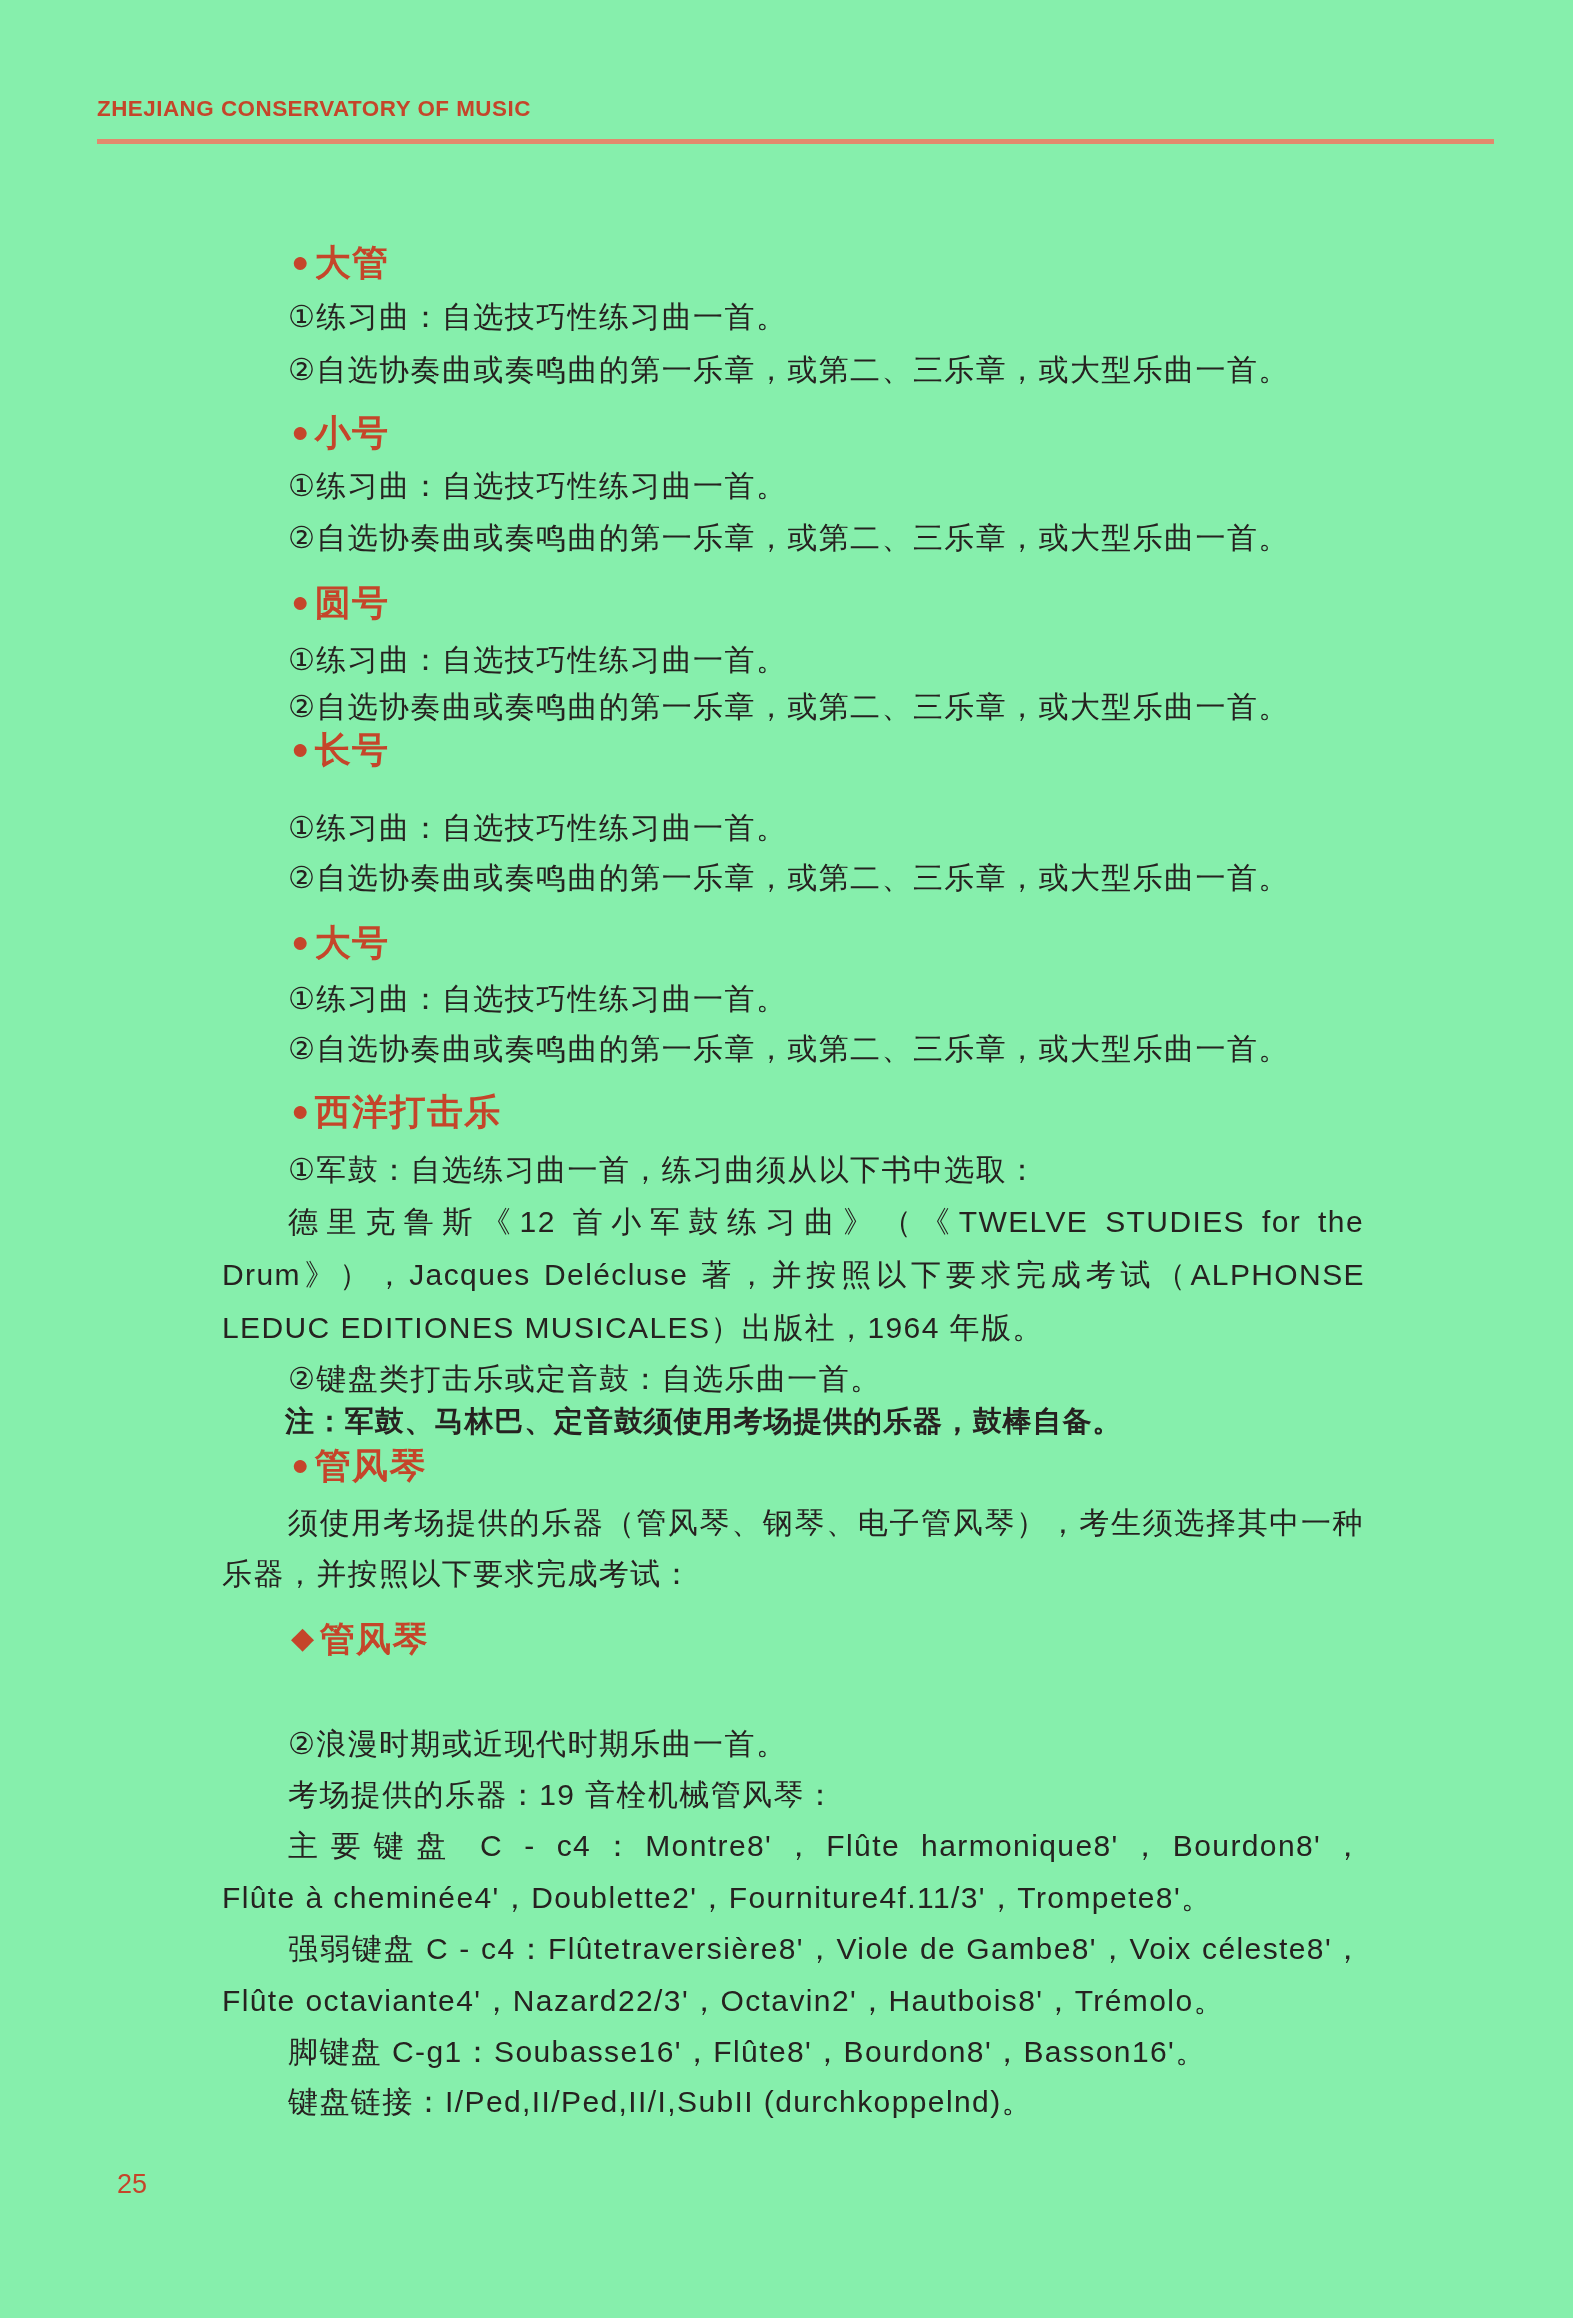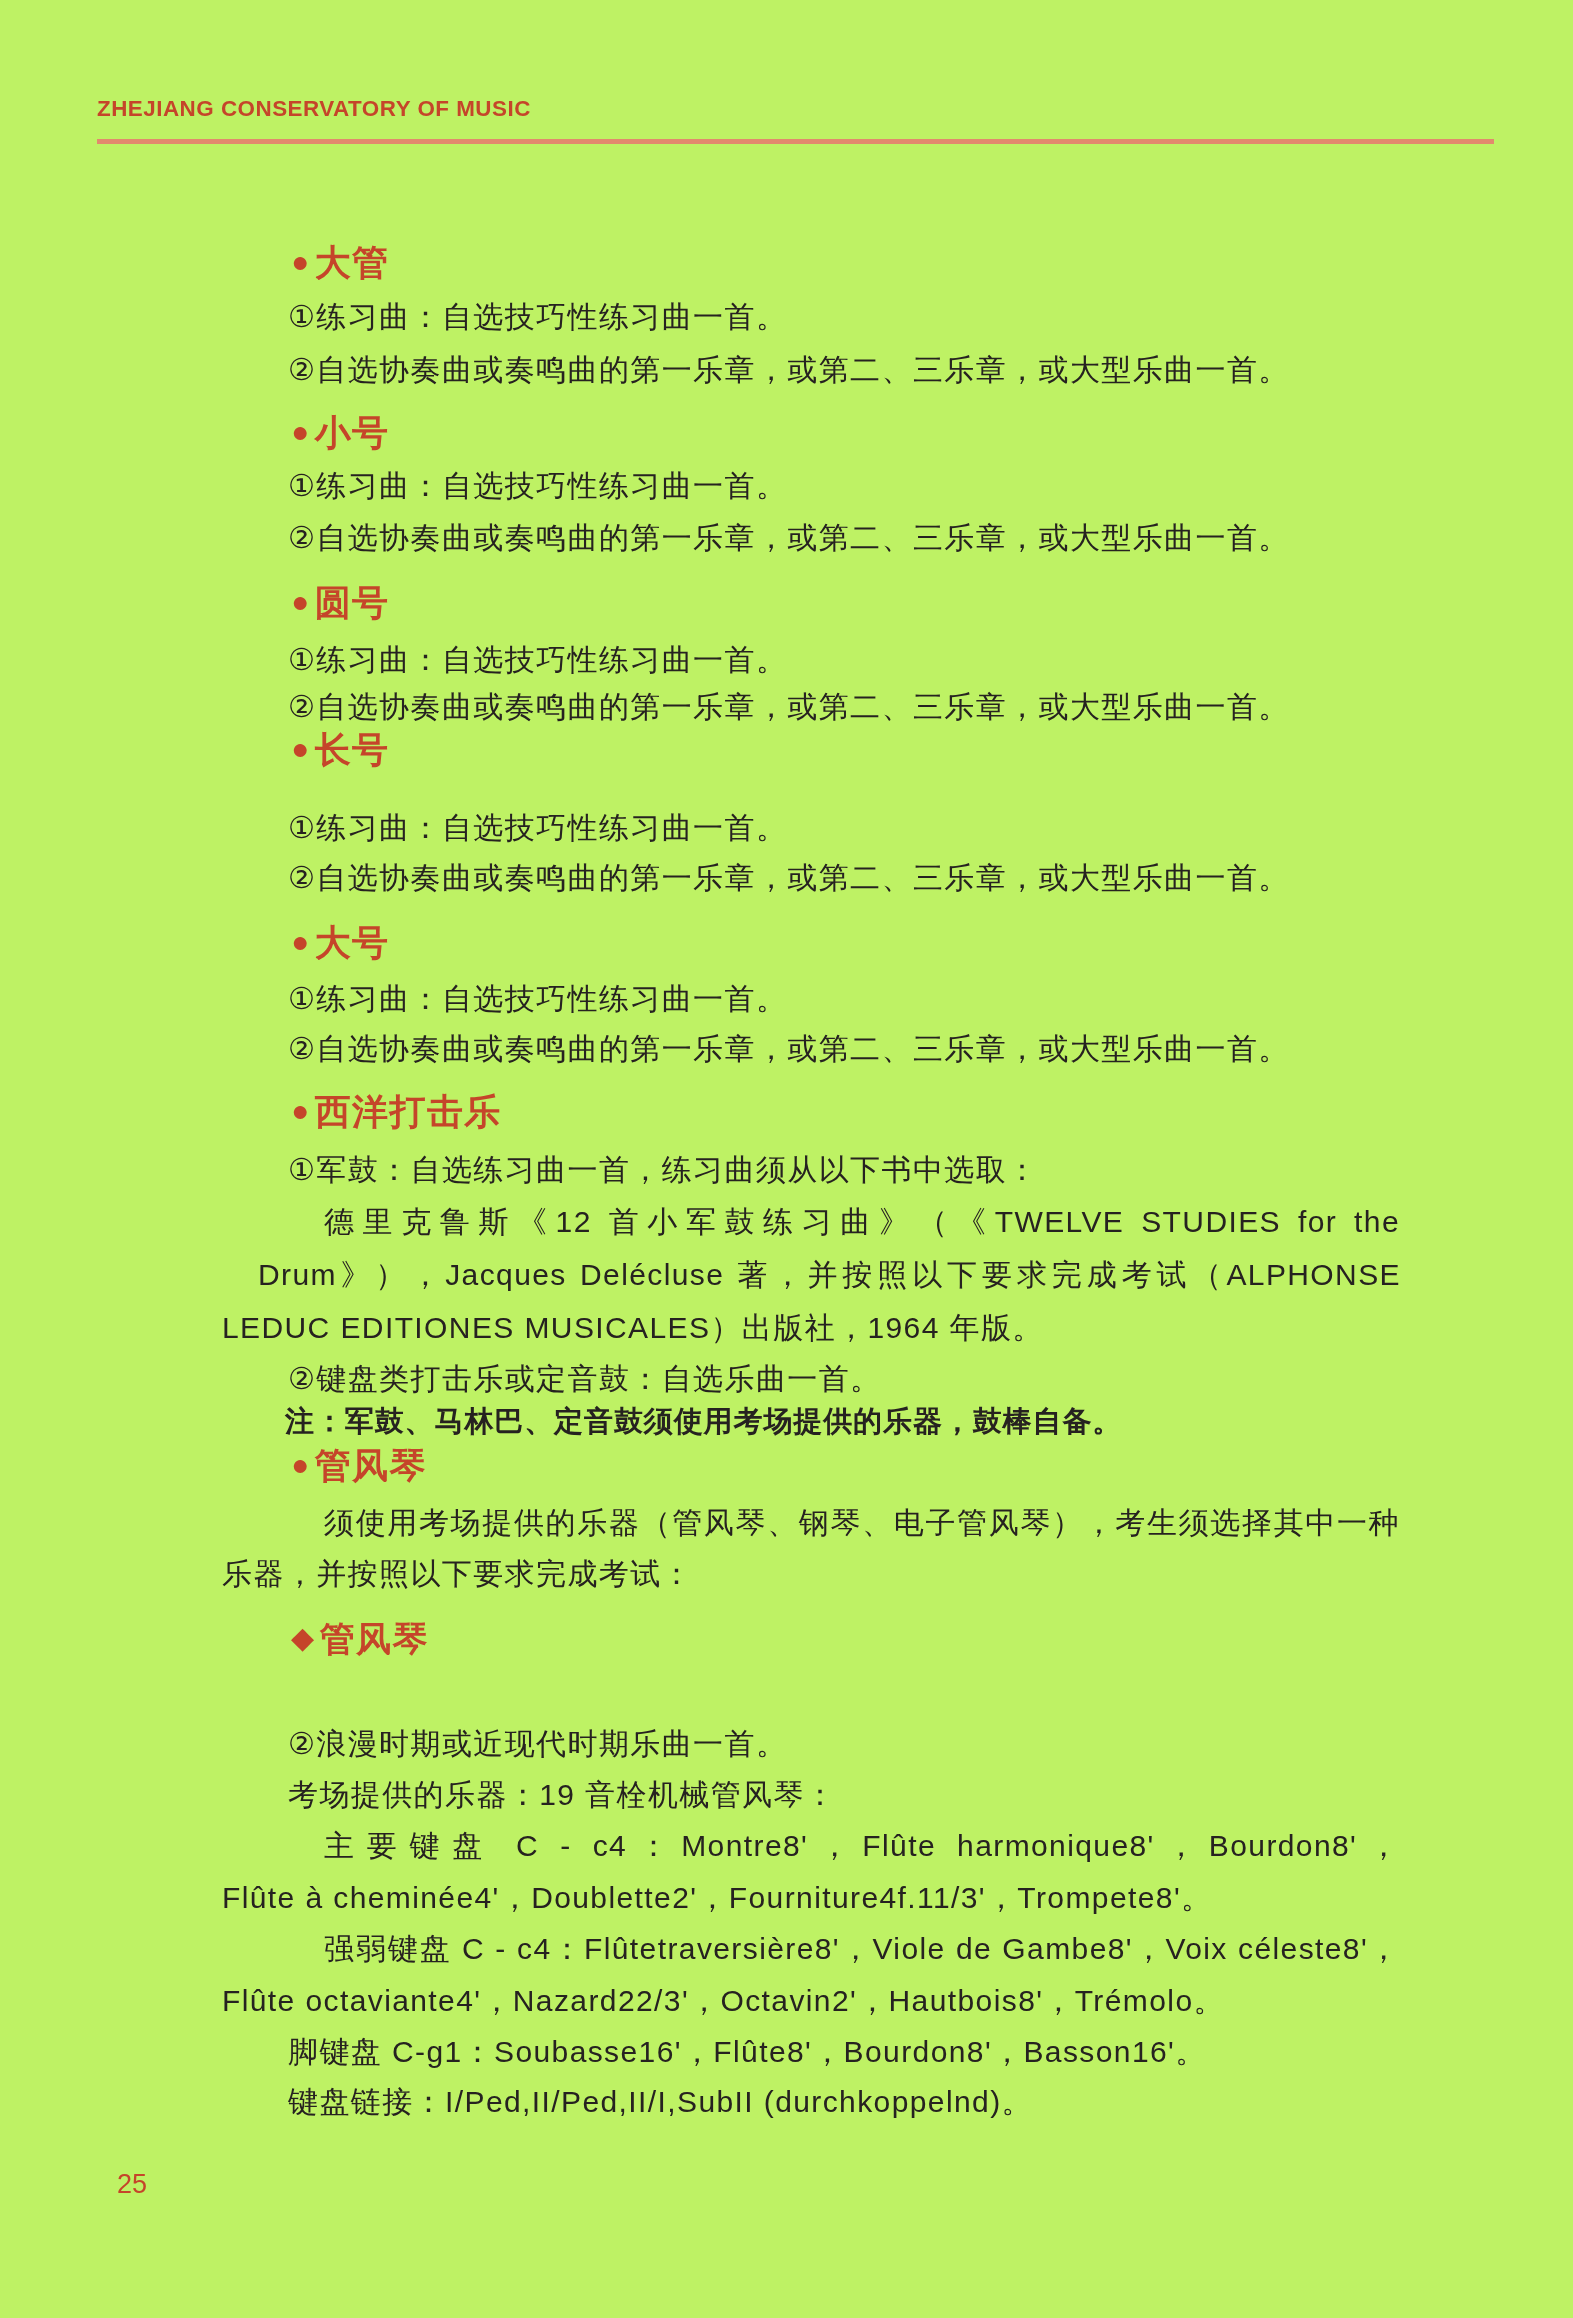--- a/index.html
+++ b/index.html
@@ -1,20 +1,20 @@
 <!DOCTYPE html>
 <html style="font-size:7.5px"><head>
 <meta charset="utf-8">
 <style>
   html,body{margin:0;padding:0;background:#ffffff;}
   .page{
     position:relative;
     width:1574px;
     height:2319px;
-    background:#bef264;
+    background:#86efac;
     font-family:"Liberation Sans","DejaVu Sans",sans-serif;
     color:#262220;
     overflow:hidden;
   }
   .masthead{
     position:absolute;
     left:97px;
     top:97px;
     font-size:22.4px;
     line-height:24px;
@@ -79,21 +79,20 @@
     left:222px;
     width:1143px;
     font-size:30px;
     line-height:37px;
     letter-spacing:1.4px;
     white-space:normal;
     text-align:justify;
     text-align-last:justify;
     overflow:hidden;
     height:37px;
-    margin-left:36px;
   }
   .jline.indent{
     padding-left:66px;
     width:1076px;
   }
   .bold{ font-weight:normal; }
   .note-line{
     position:absolute;
     left:285px;
     font-size:29px;

